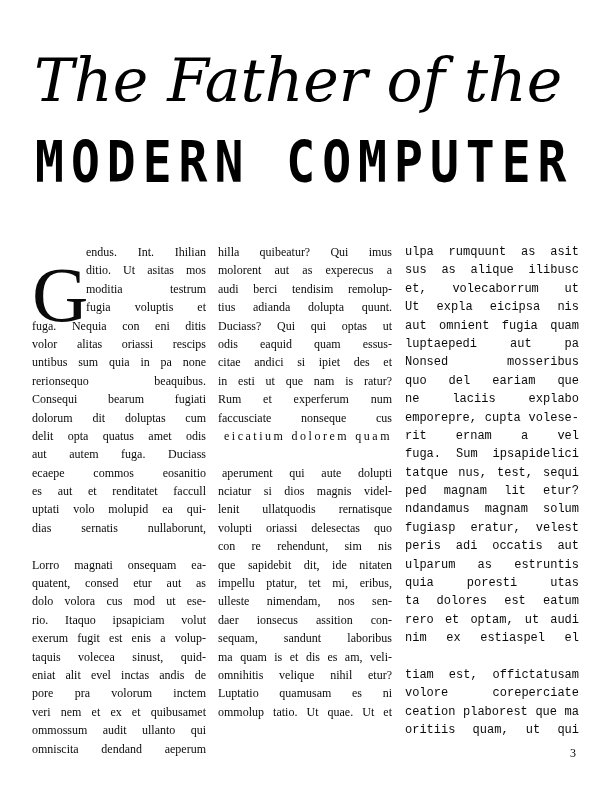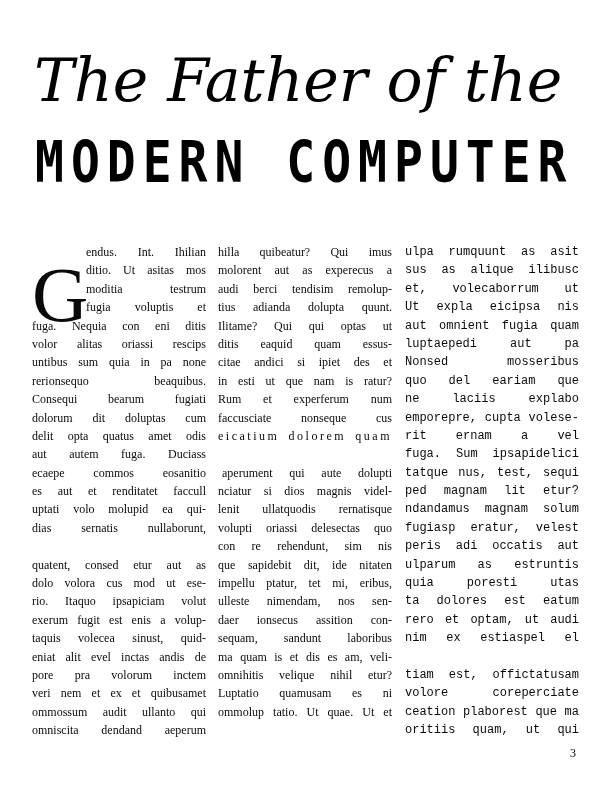--- a/index.html
+++ b/index.html
@@ -48,21 +48,21 @@
   .col-1 { left: 32px; }
   .col-2 { left: 218px; }
   .col-3 { left: 405px; font-family: Liberation Mono, monospace; }
   .line {
     height: 18.4px;
     line-height: 18.4px;
     text-align: justify;
     text-align-last: justify;
     overflow: hidden;
   }
-  .line.ls { letter-spacing: 2.5px; }
+  .line.ls { letter-spacing: 2.5px; margin-left: 6px; }
   .line.ind { padding-left: 4px; }
   .line.gap { text-align-last: auto; }
   .dropcap {
     float: left;
     width: 48px;
     height: 73px;
     margin-right: 6px;
     font-family: "Liberation Serif", serif;
     font-size: 78px;
     line-height: 104px;
@@ -94,38 +94,39 @@
       <div class="line">rerionsequo beaquibus.</div>
       <div class="line">Consequi bearum fugiati</div>
       <div class="line">dolorum dit doluptas cum</div>
       <div class="line">delit opta quatus amet odis</div>
       <div class="line">aut autem fuga. Duciass</div>
       <div class="line">ecaepe commos eosanitio</div>
       <div class="line">es aut et renditatet faccull</div>
       <div class="line">uptati volo molupid ea qui-</div>
       <div class="line">dias sernatis nullaborunt,</div>
       <div class="line gap"></div>
+      <div class="line">Lorro magnati onsequam ea-</div>
       <div class="line">quatent, consed etur aut as</div>
       <div class="line">dolo volora cus mod ut ese-</div>
       <div class="line">rio. Itaquo ipsapiciam volut</div>
       <div class="line">exerum fugit est enis a volup-</div>
       <div class="line">taquis volecea sinust, quid-</div>
       <div class="line">eniat alit evel inctas andis de</div>
       <div class="line">pore pra volorum inctem</div>
       <div class="line">veri nem et ex et quibusamet</div>
       <div class="line">ommossum audit ullanto qui</div>
       <div class="line">omniscita dendand aeperum</div>
     </div>
   <div class="column col-2">
       <div class="line">hilla quibeatur? Qui imus</div>
       <div class="line">molorent aut as experecus a</div>
       <div class="line">audi berci tendisim remolup-</div>
       <div class="line">tius adianda dolupta quunt.</div>
-      <div class="line">Ilitame? Qui qui optas ut</div>
-      <div class="line">ditis eaquid quam essus-</div>
+      <div class="line">Duciass? Qui qui optas ut</div>
+      <div class="line">odis eaquid quam essus-</div>
       <div class="line">citae andici si ipiet des et</div>
       <div class="line">in esti ut que nam is ratur?</div>
       <div class="line">Rum et experferum num</div>
       <div class="line">faccusciate nonseque cus</div>
       <div class="line ls">eicatium dolorem quam</div>
       <div class="line gap"></div>
       <div class="line ind">aperument qui aute dolupti</div>
       <div class="line">nciatur si dios magnis videl-</div>
       <div class="line">lenit ullatquodis rernatisque</div>
       <div class="line">volupti oriassi delesectas quo</div>

